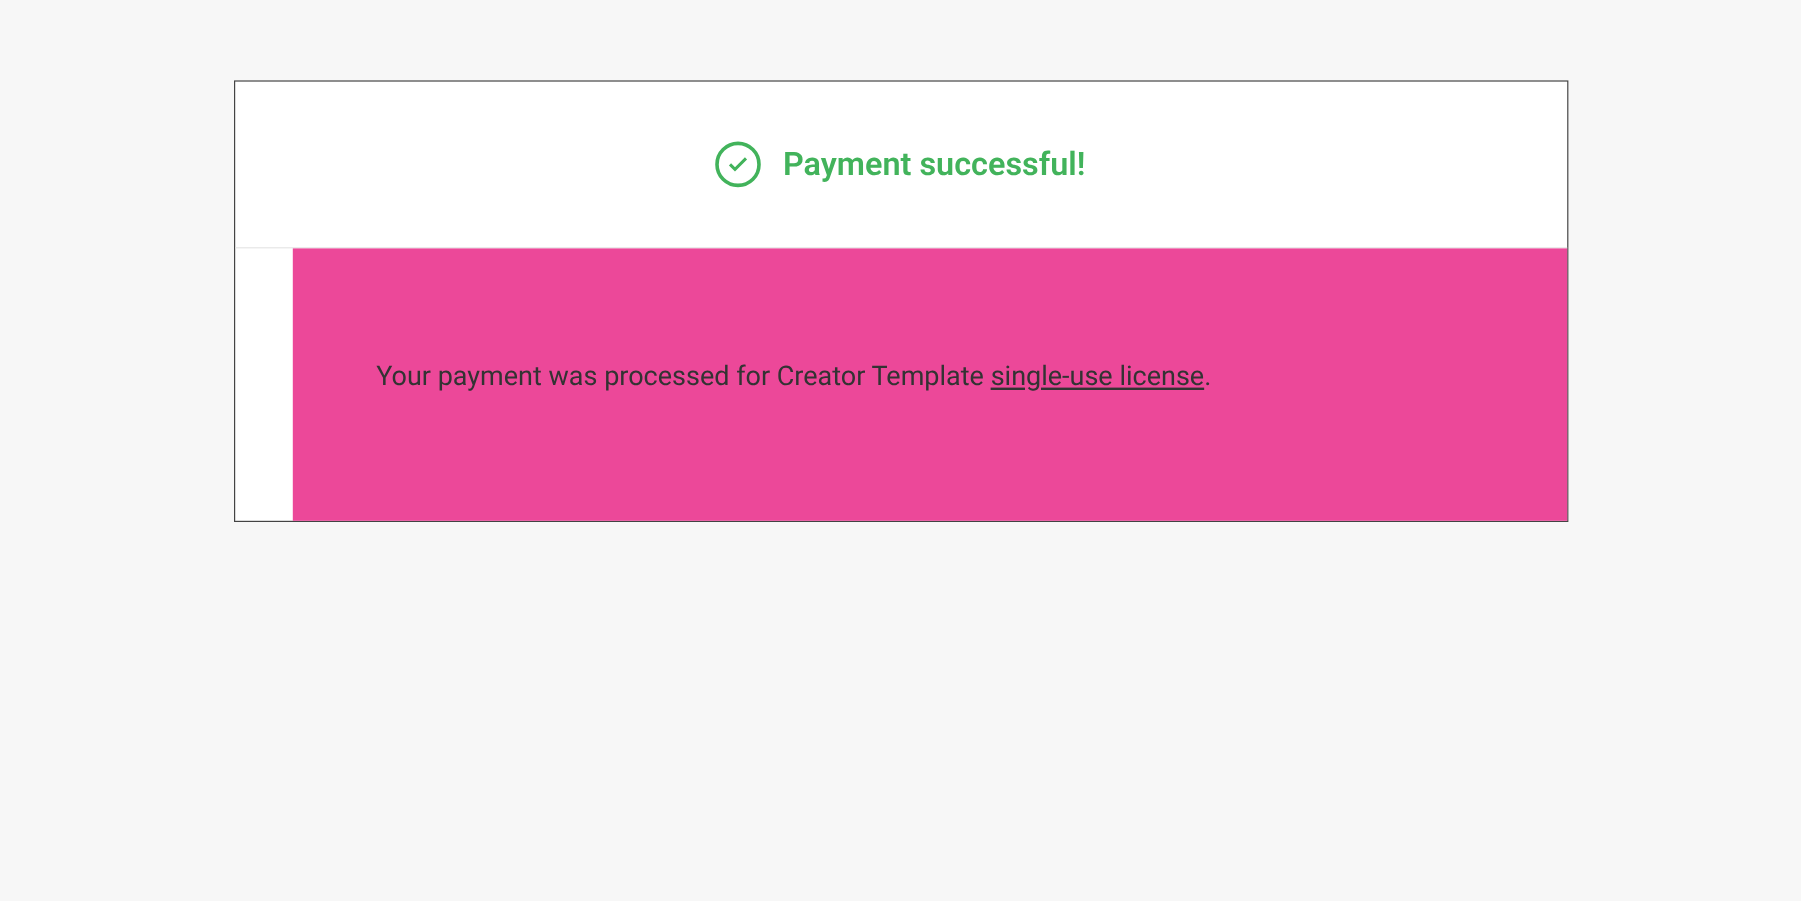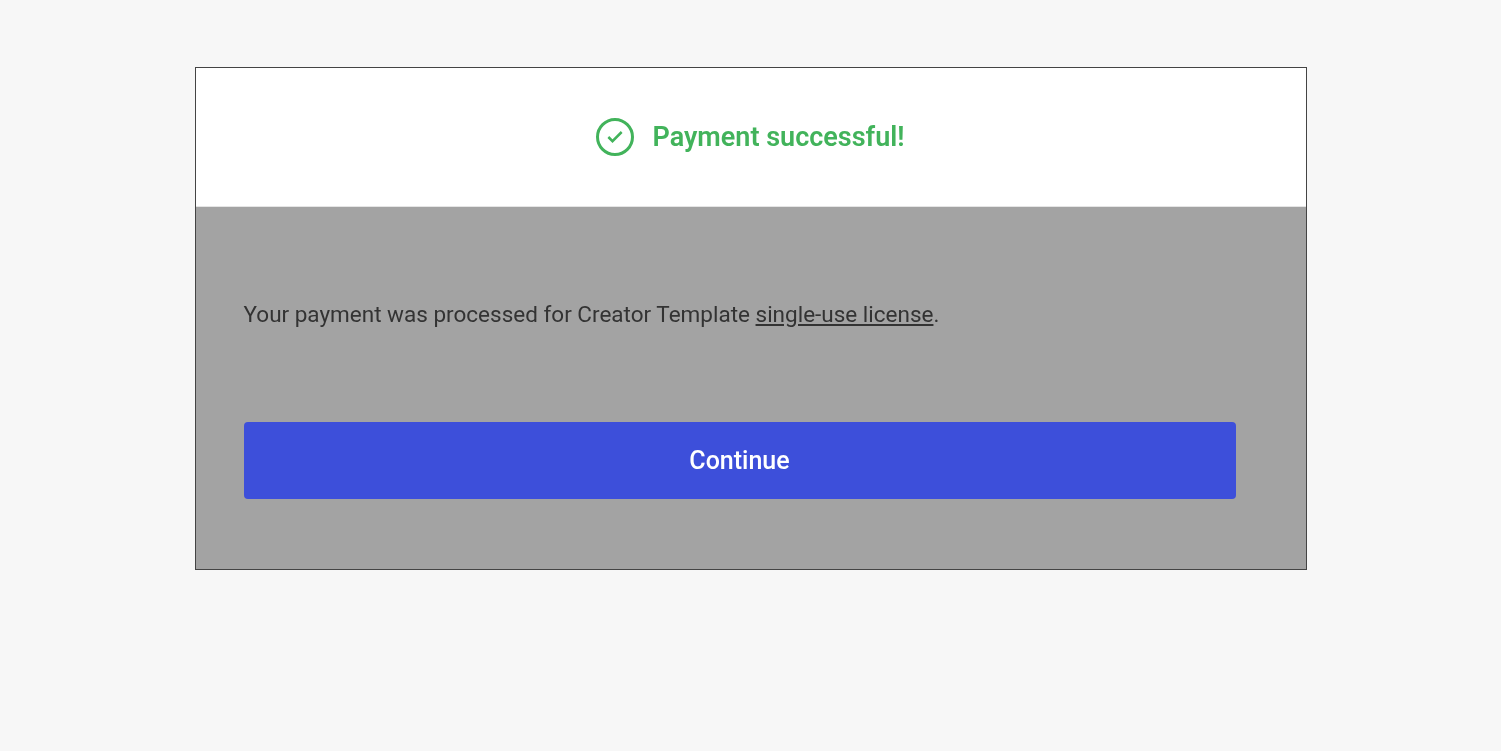--- a/index.html
+++ b/index.html
@@ -45,22 +45,23 @@
       stroke: #42b35b;
       stroke-width: 3;
       fill: none;
     }
     .header-title {
       color: #42b35b;
       font-size: 27px;
       font-weight: 600;
     }
     .card-body {
-      background: #a3a3a3;
-      padding: 89px 70px 70px 48px;
+      background: #ec4899;
+      padding: 89px 70px 70px 70px;
+      margin-left: 48px;
     }
     .body-text {
       color: #333;
       font-size: 22.5px;
       line-height: 1.6;
       margin-bottom: 32px;
     }
     .body-text .link {
       text-decoration: underline;
       color: #333;
@@ -91,15 +92,14 @@
       <svg viewBox="0 0 24 24">
           <polyline points="4 12 9 17 20 6"></polyline>
         </svg>
     </span>
     <span class="header-title">Payment successful!</span>
   </div>
   <div class="card-body">
     <p class="body-text">
       <span>Your payment was processed for Creator Template </span><a class="link">single-use license</a><span>.</span>
     </p>
-    <button class="continue-button">Continue</button>
   </div>
 </div>
 
 </body></html>

